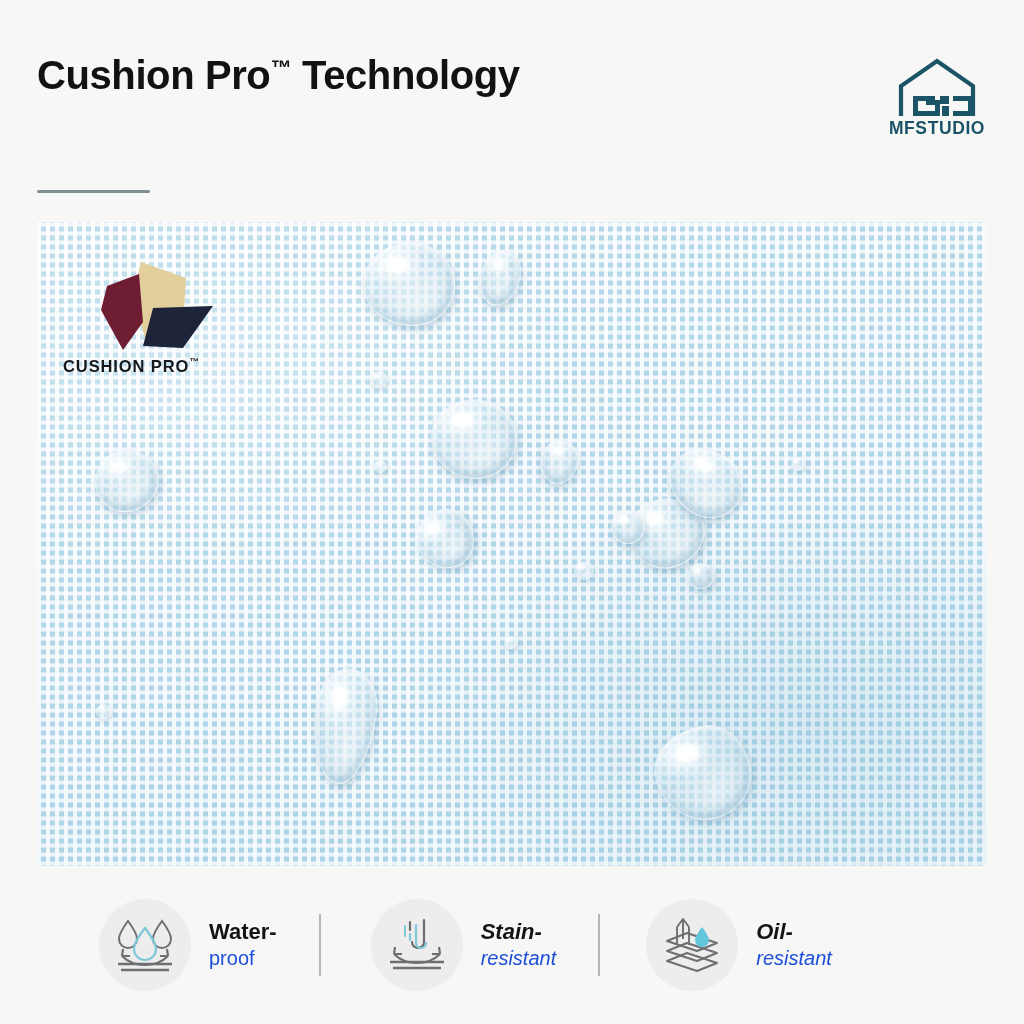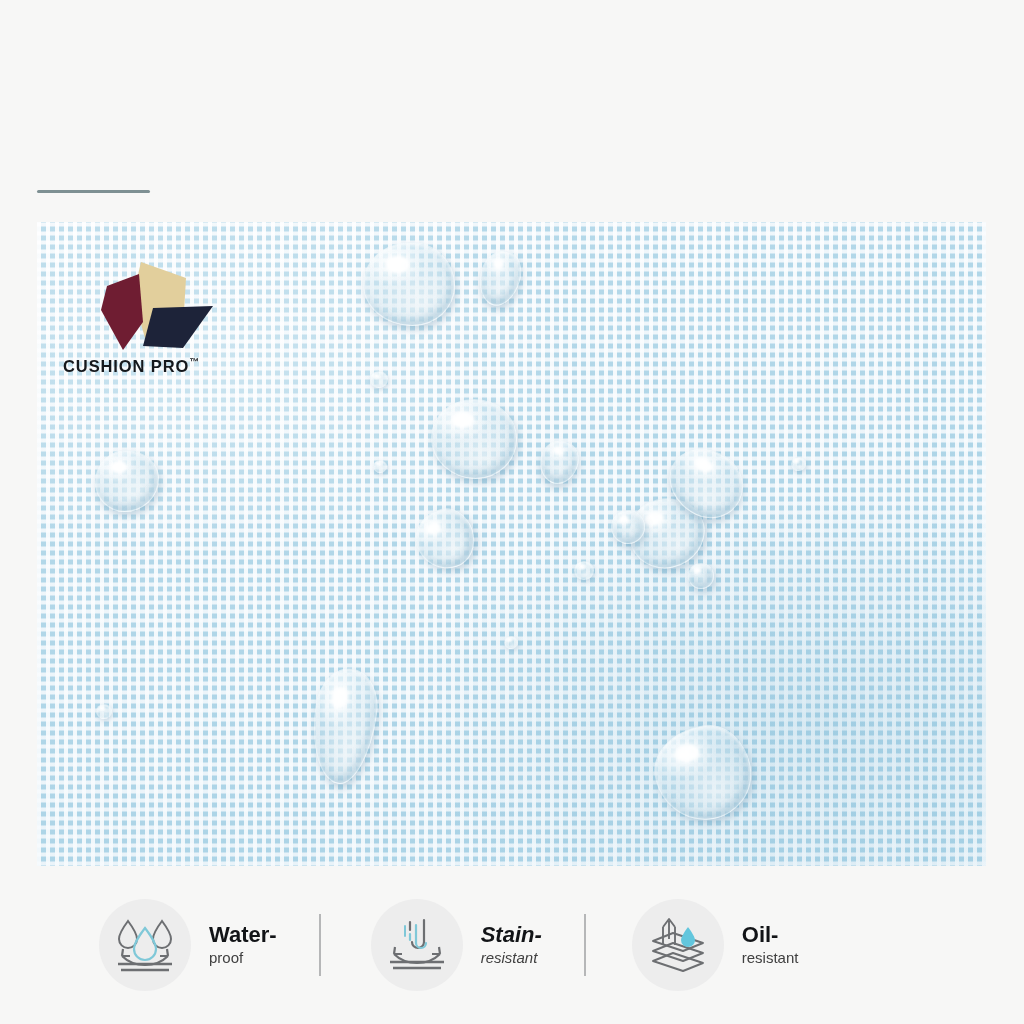--- a/index.html
+++ b/index.html
@@ -96,42 +96,57 @@
   .badge-text .tm { font-size:9.5px; vertical-align:super; letter-spacing:0; }
 
   
   .features {
     position:absolute; left:37px; top:890px; width:949px; height:110px;
     display:flex; align-items:center;
   }
   .feature { display:flex; align-items:center;justify-content:center; }
   .f1 { margin-left:62px; }
   .f2 { margin-left:50px;font-style:italic; }
-  .f3 { margin-left:46px; }
+  .f3 { margin-left:46px;font-style:italic; }
   .icon-circle {
     width:92px; height:92px; border-radius:50%;
     background:#ededed; display:flex; align-items:center; justify-content:center;
     flex:none;
   }
   .feature-label {
     margin-left:18px; line-height:1.22; white-space:nowrap;
   }
   .feature-label .l1 { font-size:22px; font-weight:bold; color:#121417; display:block; }
-  .feature-label .l2 { font-size:15px; font-weight:400; color:#404040; display:block; }
+  .feature-label .l2 { font-size:20px; font-weight:400; color:#1d4ed8; display:block; }
   .vsep { width:2px; height:62px; background:#b6b7b8; margin-left:42px; flex:none; }
 </style>
 </head>
 <body>
 
 <div class="page">
 
   <div class="header">
+    <div class="title"><span>Cushion Pro</span><span class="tm">™</span><span> Technology</span></div>
     <div class="rule"></div>
   </div>
 
+  <div class="brand">
+    <svg width="100" height="62" viewBox="0 0 100 62">
+      <g fill="none" stroke="#1a5466" stroke-width="4.2" stroke-linejoin="miter" stroke-linecap="square">
+        <path d="M14 58 L14 30 L50 5 L86 30 L86 58"></path>
+      </g>
+      <g fill="#1a5466">
+        <path d="M26 40 h22 v5 h-17 v10 h17 v-6 h-9 v-5 h14 v16 h-27 z"></path>
+        <path d="M53 40 h9 v8 h-9 z"></path>
+        <path d="M55 50 h7 v10 h-7 z"></path>
+        <path d="M66 40 h20 v20 h-20 v-5 h15 v-10 h-15 z"></path>
+      </g>
+    </svg>
+    <div class="brand-name">MFSTUDIO</div>
+  </div>
 
   <div class="panel">
     <div class="weave"></div>
     <div class="weave-shade"></div>
 
     <div class="drop" style="left:326px;top:20px;width:92px;height:84px;border-radius:52% 48% 46% 54% / 50% 52% 48% 50%;"></div>
     <div class="drop" style="left:443px;top:28px;width:40px;height:56px;border-radius:54% 46% 48% 52% / 44% 46% 54% 56%;transform:rotate(16deg);"></div>
     <div class="drop tiny" style="left:754px;top:235px;width:15px;height:14px;border-radius:50%;"></div>
     <div class="drop" style="left:58px;top:228px;width:64px;height:62px;border-radius:48% 52% 54% 46% / 52% 46% 54% 48%;"></div>
     <div class="drop tiny" style="left:333px;top:149px;width:18px;height:17px;border-radius:50%;"></div>

